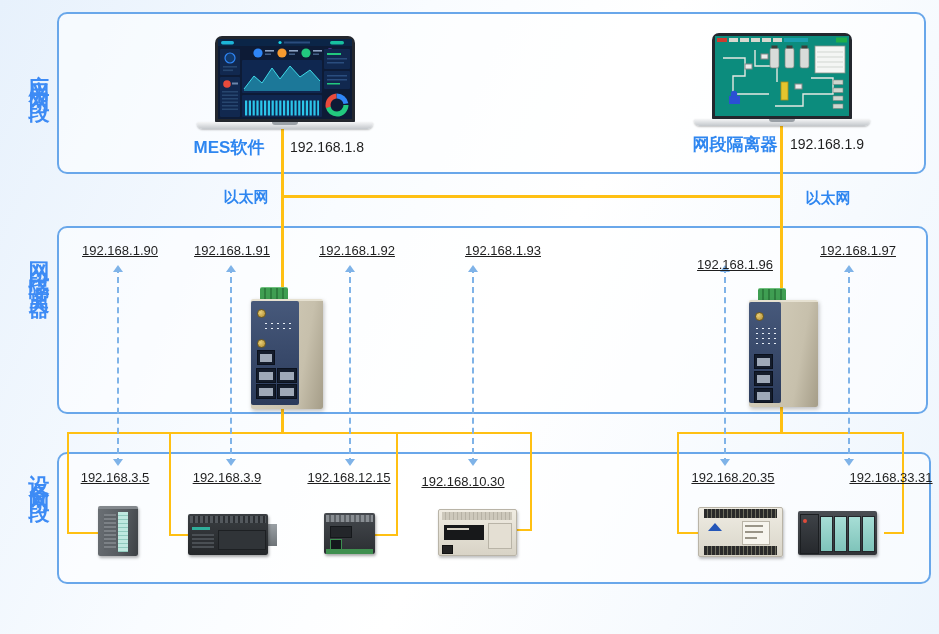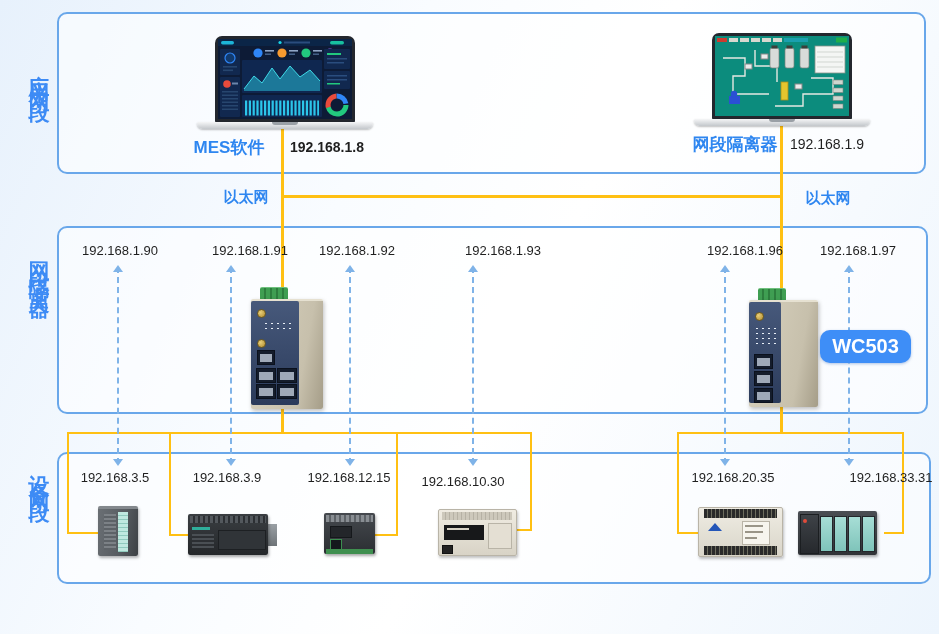--- a/index.html
+++ b/index.html
@@ -6,21 +6,21 @@
   #stage{position:relative;width:939px;height:634px;overflow:hidden;
     font-family:"Liberation Sans",sans-serif;
     background:linear-gradient(115deg,#e7f1fc 0%,#f9fcff 35%,#ffffff 55%,#edf5fd 100%);}
   .box{position:absolute;border:2px solid #69a7ea;border-radius:10px;background:rgba(255,255,255,.55);}
   .seclabel{position:absolute;left:24px;width:30px;color:#3d8bf5;font-weight:bold;font-size:21px;
     writing-mode:vertical-lr;text-orientation:upright;letter-spacing:9px;line-height:30px;}
   .yl{position:absolute;background:#ffc013;}
   .darrow{position:absolute;top:267px;height:197px;width:0;border-left:2px dashed #7fb3e8;}
   .darrow::before{content:'';position:absolute;top:-7px;left:-6px;border:5px solid transparent;border-bottom:7px solid #7fb3e8;}
   .darrow::after{content:'';position:absolute;bottom:-7px;left:-6px;border:5px solid transparent;border-top:7px solid #7fb3e8;}
-  .ip{position:absolute;font-size:13px;color:#1f1f1f;text-align:center;white-space:nowrap;}
+  .ip{position:absolute;font-size:13px;color:#1f1f1f;text-align:center;white-space:nowrap;text-decoration:underline;}
   .hostlabel{position:absolute;font-size:17px;font-weight:bold;color:#2e86f0;text-align:center;white-space:nowrap;}
   .hostip{position:absolute;font-size:14px;color:#1f1f1f;white-space:nowrap;}
   .eth{position:absolute;font-size:15px;font-weight:bold;color:#2e86f0;text-align:center;white-space:nowrap;}
   .badge{position:absolute;background:#3e8ef7;color:#fff;font-weight:bold;text-align:center;
     box-shadow:0 1px 3px rgba(30,90,180,.35);}
   .laptop{position:absolute;background:#23272e;border-radius:7px 7px 2px 2px;padding:3px 3px 4px;}
   .laptop svg{display:block;}
   .lapbase{position:absolute;height:7px;background:linear-gradient(#f5f6f7,#c3c7cb);
     border-radius:2px 2px 8px 8px;box-shadow:0 1px 2px rgba(0,0,0,.25);}
   .lapbase::after{content:'';position:absolute;left:50%;top:0;width:26px;height:3px;margin-left:-13px;
@@ -164,32 +164,32 @@
       <rect x="80" y="48" width="7" height="5" fill="#ececec" stroke="#888"></rect>
       <rect x="118" y="44" width="10" height="4.5" fill="#cfd6cf" stroke="#7d837d" stroke-width="0.6"></rect>
       <rect x="118" y="52" width="10" height="4.5" fill="#cfd6cf" stroke="#7d837d" stroke-width="0.6"></rect>
       <rect x="118" y="60" width="10" height="4.5" fill="#cfd6cf" stroke="#7d837d" stroke-width="0.6"></rect>
       <rect x="118" y="68" width="10" height="4.5" fill="#cfd6cf" stroke="#7d837d" stroke-width="0.6"></rect>
     </svg>
   </div>
   <div class="lapbase" style="left:694px;top:119px;width:176px;"></div>
 
   <div class="hostlabel" style="left:186px;top:136px;width:86px;">MES软件</div>
-  <div class="hostip" style="left:290px;top:139px;font-weight:bold;">192.168.1.8</div>
+  <div class="hostip" style="left:290px;top:139px;">192.168.1.8</div>
   <div class="hostlabel" style="left:692px;top:133px;width:86px;">网段隔离器</div>
   <div class="hostip" style="left:790px;top:136px;">192.168.1.9</div>
 
   <div class="eth" style="left:214px;top:188px;width:64px;">以太网</div>
   <div class="eth" style="left:796px;top:189px;width:64px;">以太网</div>
 
   <div class="ip" style="left:78px;top:243px;width:84px;">192.168.1.90</div>
-  <div class="ip" style="left:204px;top:243px;width:84px;text-align:right;">192.168.1.91</div>
+  <div class="ip" style="left:190px;top:243px;width:84px;">192.168.1.91</div>
   <div class="ip" style="left:315px;top:243px;width:84px;">192.168.1.92</div>
   <div class="ip" style="left:461px;top:243px;width:84px;">192.168.1.93</div>
-  <div class="ip" style="left:693px;top:243px;width:84px;margin-left:10px;">192.168.1.96</div>
+  <div class="ip" style="left:693px;top:257px;width:84px;">192.168.1.96</div>
   <div class="ip" style="left:816px;top:243px;width:84px;">192.168.1.97</div>
 
   <div class="gw" style="left:247px;top:287px;width:76px;height:120px;">
     <div class="gwgreen" style="left:13px;top:0;width:28px;height:15px;"></div>
     <div class="gwbody" style="left:4px;top:12px;width:72px;height:108px;"></div>
     <div class="gwpanel" style="left:4px;top:14px;width:48px;height:104px;"></div>
     <div class="ant" style="left:10px;top:22px;"></div>
     <div class="leds" style="left:16px;top:34px;width:28px;height:12px;"></div>
     <div class="ant" style="left:10px;top:52px;"></div>
     <div class="rj" style="left:10px;top:63px;width:16px;height:13px;"></div>
@@ -202,21 +202,20 @@
   <div class="gw" style="left:747px;top:288px;width:71px;height:117px;">
     <div class="gwgreen" style="left:11px;top:0;width:28px;height:14px;"></div>
     <div class="gwbody" style="left:2px;top:12px;width:69px;height:105px;"></div>
     <div class="gwpanel" style="left:2px;top:14px;width:32px;height:101px;"></div>
     <div class="ant" style="left:8px;top:24px;"></div>
     <div class="leds" style="left:7px;top:38px;width:24px;height:22px;"></div>
     <div class="rj" style="left:7px;top:66px;width:17px;height:13px;"></div>
     <div class="rj" style="left:7px;top:83px;width:17px;height:13px;"></div>
     <div class="rj" style="left:7px;top:100px;width:17px;height:13px;"></div>
   </div>
-  <div class="badge" style="left:820px;top:330px;width:91px;height:33px;line-height:33px;font-size:20px;border-radius:10px;">WC503</div>
 
   <div class="ip" style="left:73px;top:470px;width:84px;">192.168.3.5</div>
   <div class="ip" style="left:185px;top:470px;width:84px;">192.168.3.9</div>
   <div class="ip" style="left:294px;top:470px;width:92px;margin-left:9px;">192.168.12.15</div>
   <div class="ip" style="left:417px;top:474px;width:92px;">192.168.10.30</div>
   <div class="ip" style="left:687px;top:470px;width:92px;">192.168.20.35</div>
   <div class="ip" style="left:845px;top:470px;width:92px;">192.168.33.31</div>
 
   <div class="plc" style="left:98px;top:506px;width:40px;height:50px;">
     <div style="position:absolute;inset:0;background:linear-gradient(100deg,#6a6f74 0%,#565b60 60%,#3c4044 100%);border-radius:2px;border-top:3px solid #83888d;box-shadow:1px 2px 3px rgba(0,0,0,.3);"></div>

